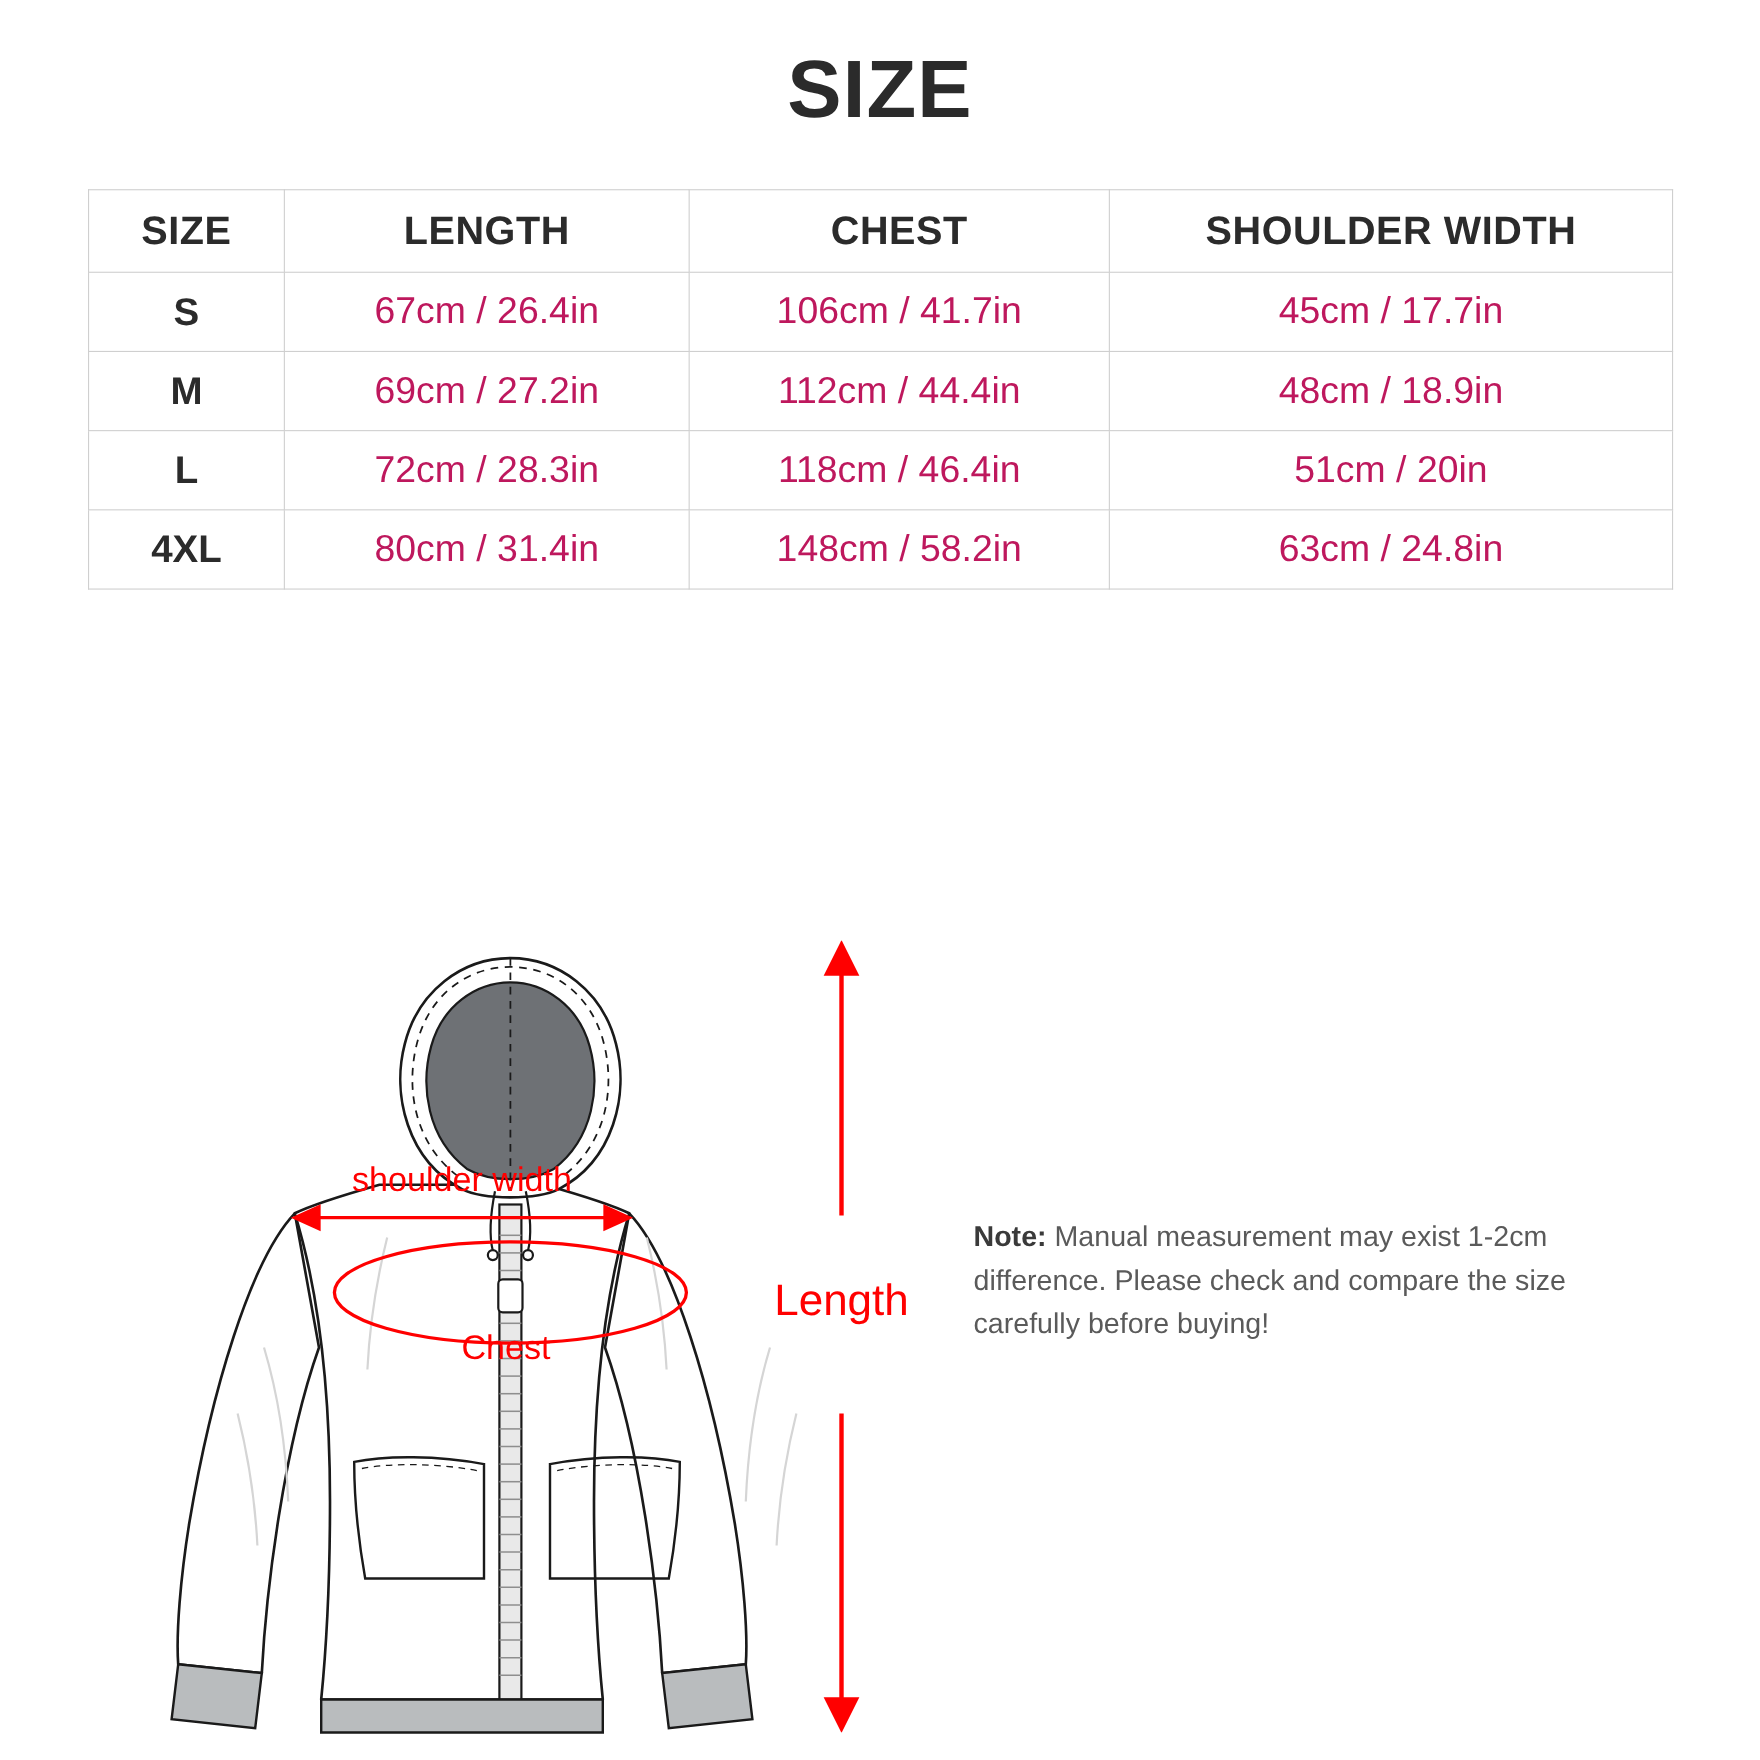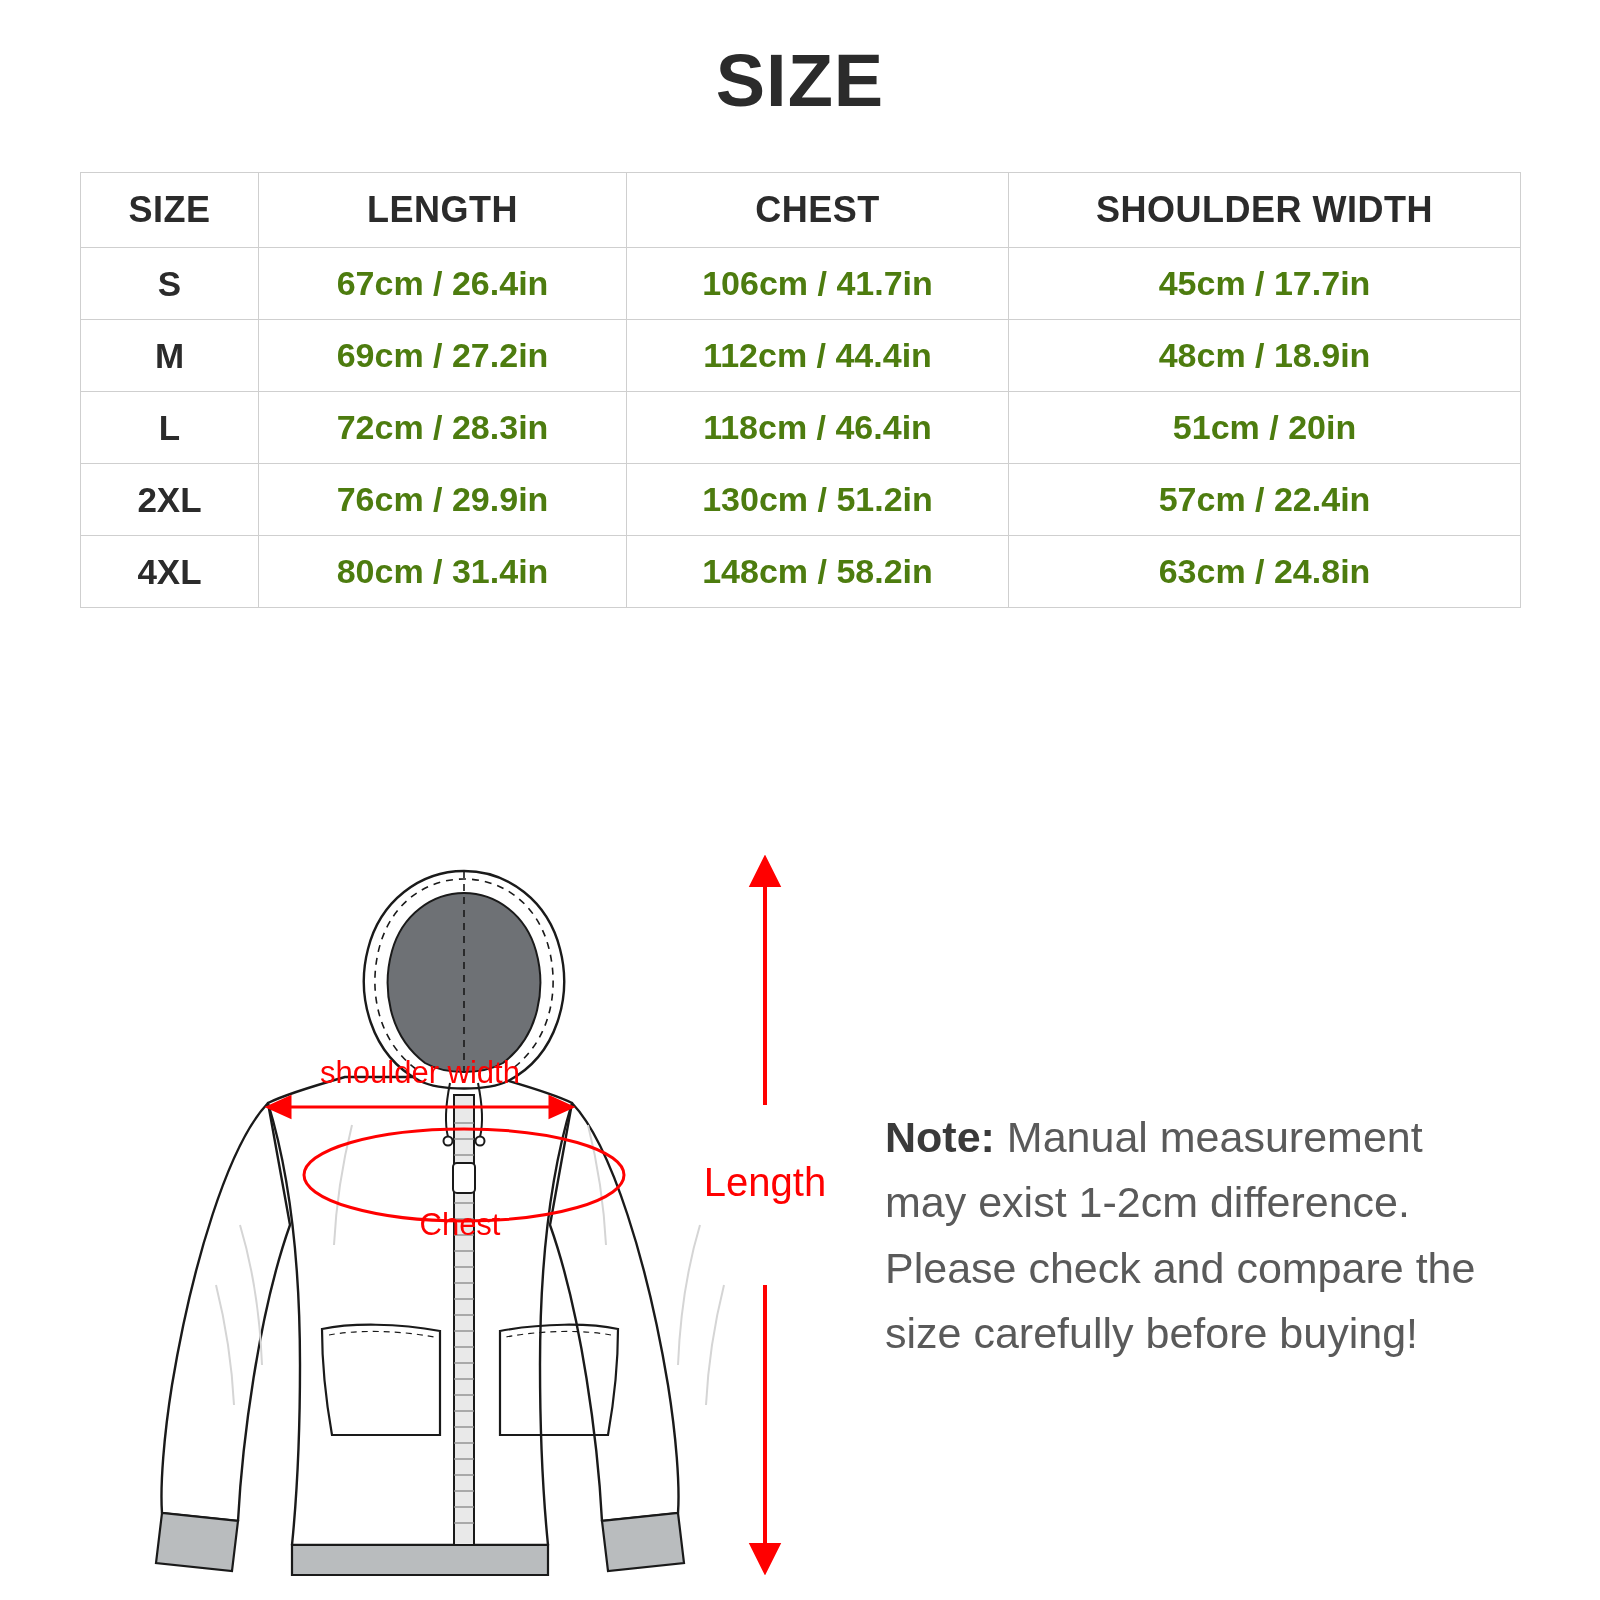--- a/index.html
+++ b/index.html
@@ -38,22 +38,22 @@
   }
   table.size-table {
     border-collapse: collapse;
     width: 100%;
     table-layout: fixed;
   }
   table.size-table th,
   table.size-table td {
     border: 1px solid #cfcfcf;
     text-align: center;
-    color: #4d7c0f;
-    font-weight: bold;
+    color: #be185d;
+    font-weight: normal;
   }
   table.size-table thead th {
     height: 72px;
     font-size: 36px;
     font-weight: bold;
     color: #2b2b2b;
     letter-spacing: 0.5px;
   }
   table.size-table tbody td {
     height: 69px;
@@ -97,21 +97,21 @@
     font-size: 40px;
     font-family: "Liberation Sans", sans-serif;
   }
 
   
   .note {
     position: absolute;
     top: 1105px;
     left: 885px;
     width: 620px;
-    font-size: 43px;
+    font-size: 26px;
     line-height: 1.52;
     color: #5a5a5a;
     font-family: "Liberation Sans", sans-serif;
   }
   .note b {
     color: #3a3a3a;
     font-weight: bold;
   }
 </style>
 </head>
@@ -146,26 +146,20 @@
         <td class="size-col">M</td>
         <td>69cm / 27.2in</td>
         <td>112cm / 44.4in</td>
         <td>48cm / 18.9in</td>
       </tr>
       <tr>
         <td class="size-col">L</td>
         <td>72cm / 28.3in</td>
         <td>118cm / 46.4in</td>
         <td>51cm / 20in</td>
-      </tr>
-      <tr>
-        <td class="size-col">2XL</td>
-        <td>76cm / 29.9in</td>
-        <td>130cm / 51.2in</td>
-        <td>57cm / 22.4in</td>
       </tr>
       <tr>
         <td class="size-col">4XL</td>
         <td>80cm / 31.4in</td>
         <td>148cm / 58.2in</td>
         <td>63cm / 24.8in</td>
       </tr>
     </tbody>
   </table>
 </div>

